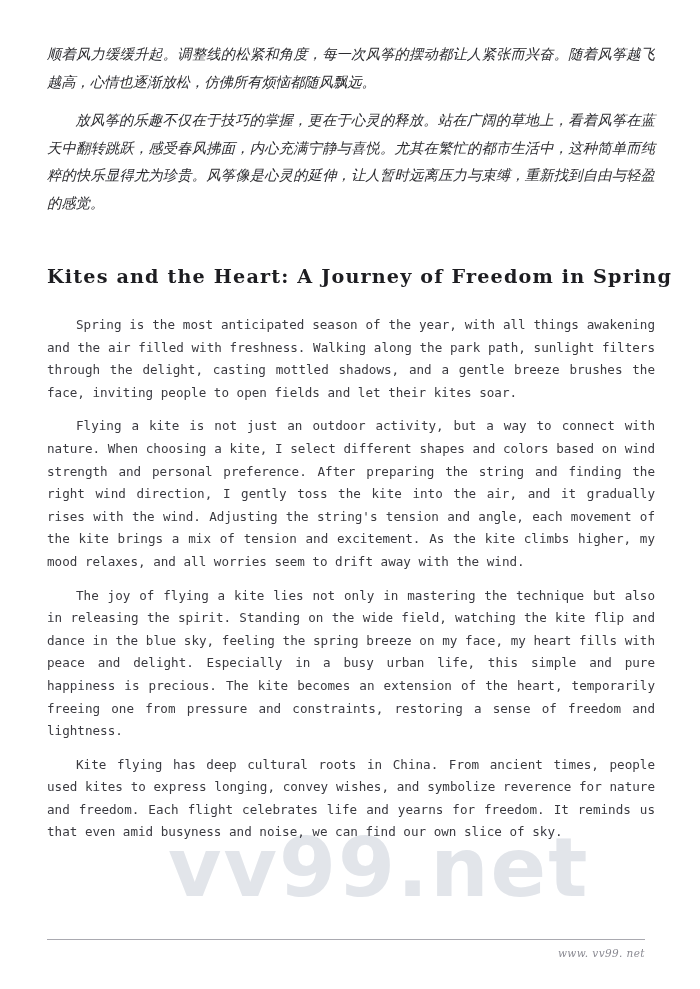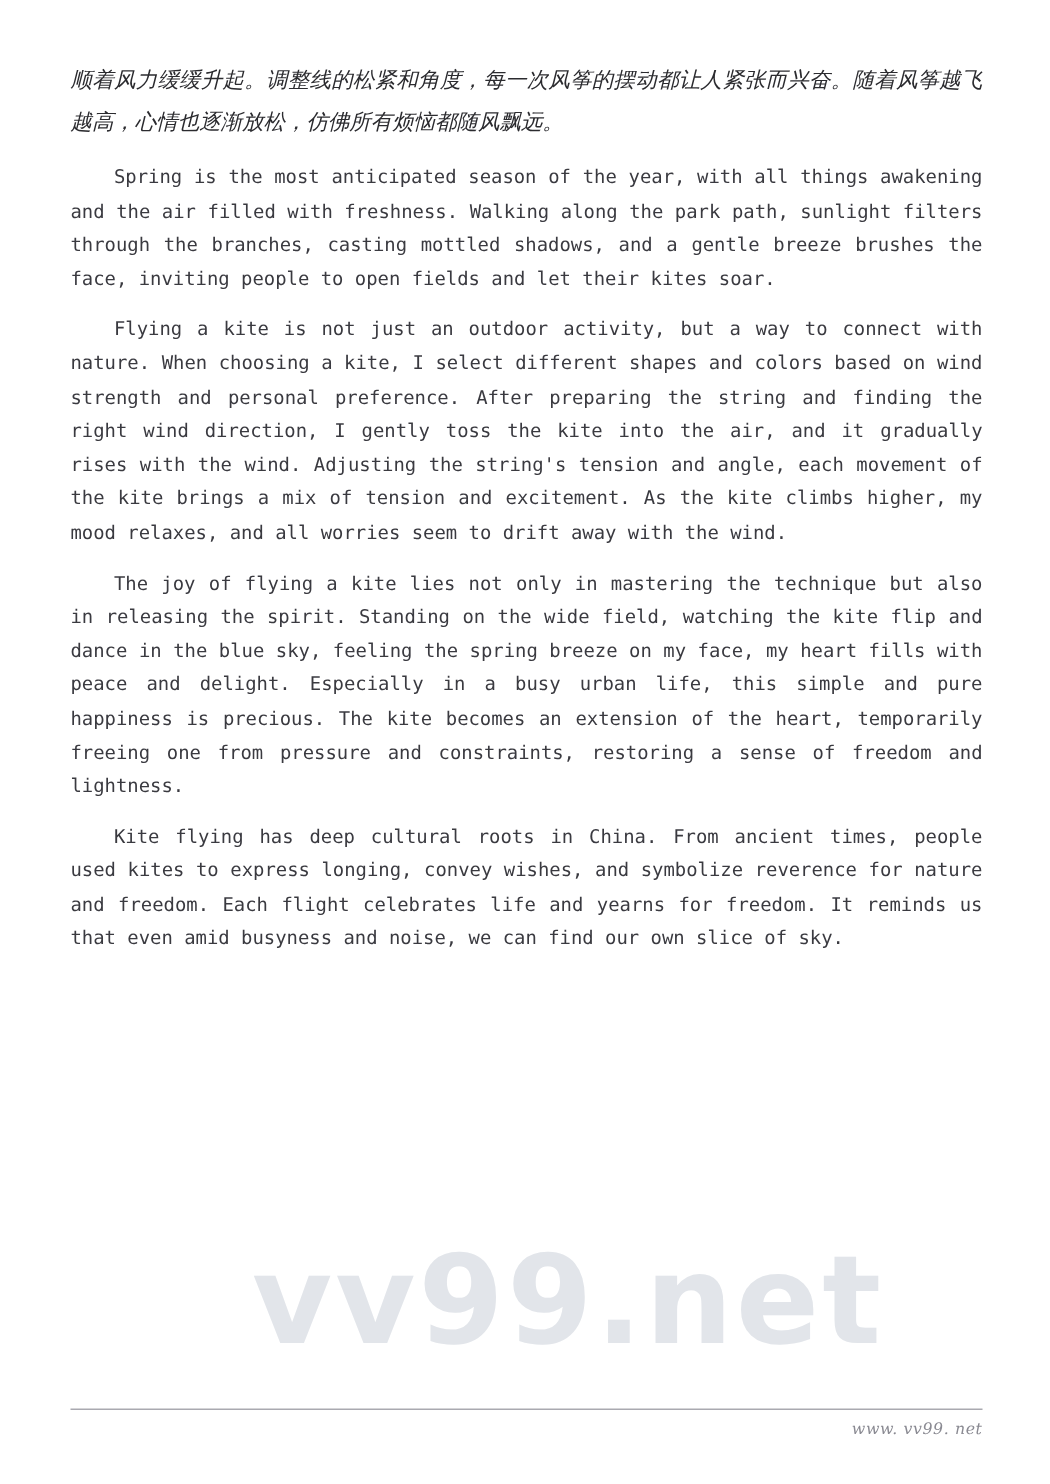--- a/index.html
+++ b/index.html
@@ -86,21 +86,21 @@
     text-indent: 2.3em;
   }
   .en-para:last-child {
     margin-bottom: 0;
   }
 
   
   .footer {
     position: absolute;
     left: 47px;
-    right: 45px;
+    right: 55px;
     bottom: 30px;
     z-index: 3;
   }
   .footer-rule {
     height: 1px;
     background: #a9a9b0;
     width: 100%;
   }
   .footer-url {
     margin-top: 7px;
@@ -116,25 +116,27 @@
 <body>
 
 <div class="page">
 
   <div class="watermark">vv99.net</div>
 
   <div class="content">
 
     <section class="cn-block">
       <p class="cn-para no-indent">顺着风力缓缓升起。调整线的松紧和角度，每一次风筝的摆动都让人紧张而兴奋。随着风筝越飞越高，心情也逐渐放松，仿佛所有烦恼都随风飘远。</p>
+      <p class="cn-para">放风筝的乐趣不仅在于技巧的掌握，更在于心灵的释放。站在广阔的草地上，看着风筝在蓝天中翻转跳跃，感受春风拂面，内心充满宁静与喜悦。尤其在繁忙的都市生活中，这种简单而纯粹的快乐显得尤为珍贵。风筝像是心灵的延伸，让人暂时远离压力与束缚，重新找到自由与轻盈的感觉。</p>
     </section>
 
+    <h1 class="en-title">Kites and the Heart: A Journey of Freedom in Spring</h1>
 
     <section class="en-block">
-      <p class="en-para">Spring is the most anticipated season of the year, with all things awakening and the air filled with freshness. Walking along the park path, sunlight filters through the branches, casting mottled shadows, and a gentle breeze brushes the face, inviting people to open fields and let their kites soar.</p>
+      <p class="en-para">Spring is the most anticipated season of the year, with all things awakening and the air filled with freshness. Walking along the park path, sunlight filters through the delight, casting mottled shadows, and a gentle breeze brushes the face, inviting people to open fields and let their kites soar.</p>
       <p class="en-para">Flying a kite is not just an outdoor activity, but a way to connect with nature. When choosing a kite, I select different shapes and colors based on wind strength and personal preference. After preparing the string and finding the right wind direction, I gently toss the kite into the air, and it gradually rises with the wind. Adjusting the string's tension and angle, each movement of the kite brings a mix of tension and excitement. As the kite climbs higher, my mood relaxes, and all worries seem to drift away with the wind.</p>
       <p class="en-para">The joy of flying a kite lies not only in mastering the technique but also in releasing the spirit. Standing on the wide field, watching the kite flip and dance in the blue sky, feeling the spring breeze on my face, my heart fills with peace and delight. Especially in a busy urban life, this simple and pure happiness is precious. The kite becomes an extension of the heart, temporarily freeing one from pressure and constraints, restoring a sense of freedom and lightness.</p>
       <p class="en-para">Kite flying has deep cultural roots in China. From ancient times, people used kites to express longing, convey wishes, and symbolize reverence for nature and freedom. Each flight celebrates life and yearns for freedom. It reminds us that even amid busyness and noise, we can find our own slice of sky.</p>
     </section>
 
   </div>
 
   <div class="footer">
     <div class="footer-rule"></div>
     <div class="footer-url">www. vv99. net</div>

